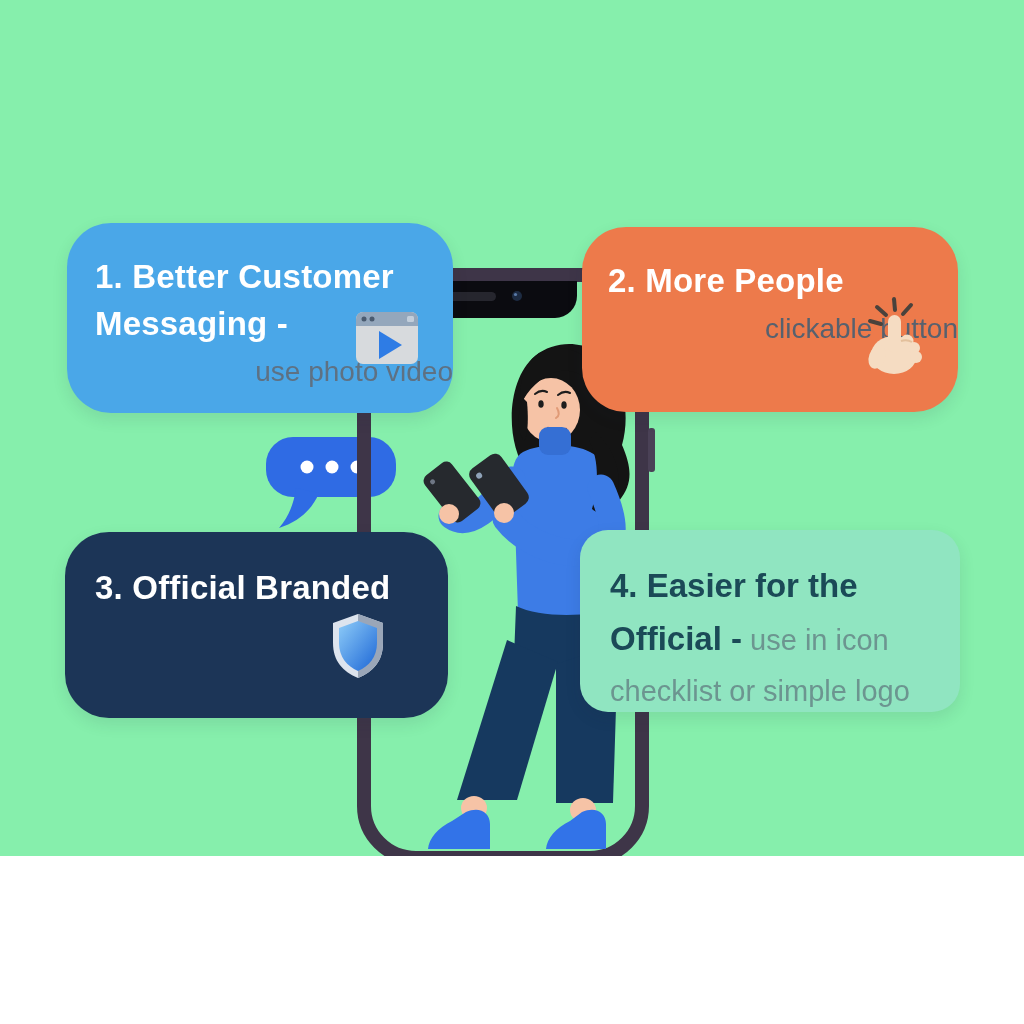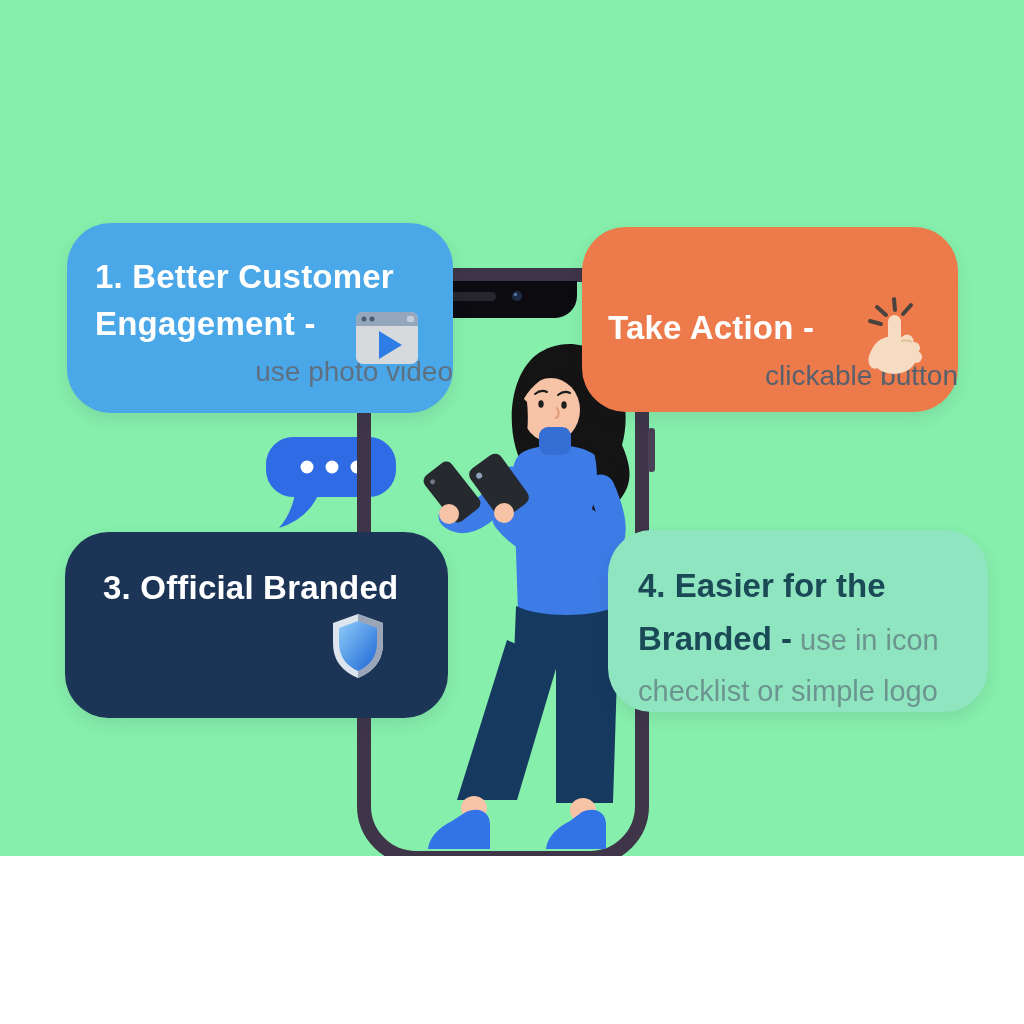--- a/index.html
+++ b/index.html
@@ -14,24 +14,24 @@
   }
   .card .title{font-weight:bold;font-size:33px;line-height:47px;letter-spacing:.2px;}
   .card .subtitle{font-size:28px;line-height:40px;margin-top:5px;font-weight:400;text-align:right;}
   .card .icon{position:absolute;display:block;}
   .card1{left:67px;top:223px;width:386px;height:190px;background:#4AA7E8;color:#fff;padding:30px 0 0 28px;}
   .card1 .subtitle{color:#5E7183;}
   .card1 .icon{left:288px;top:88px;width:64px;height:54px;}
   .card2{left:582px;top:227px;width:376px;height:185px;background:#ED7A4B;color:#fff;padding:30px 0 0 26px;}
   .card2 .subtitle{color:#57616E;}
   .card2 .icon{left:274px;top:68px;width:74px;height:82px;}
-  .card3{left:65px;top:532px;width:383px;height:186px;background:#1C3557;color:#fff;padding:32px 0 0 38px;}
+  .card3{left:65px;top:532px;width:383px;height:186px;background:#1C3557;color:#fff;padding:32px 0 0 30px;}
   .card3 .subtitle{color:#8CA0B8;}
   .card3 .icon{left:262px;top:80px;width:62px;height:68px;}
-  .card4{left:608px;top:530px;width:380px;height:182px;background:#90E5C1;padding:32px 0 0 30px;}
+  .card4{left:580px;top:530px;width:380px;height:182px;background:#90E5C1;padding:32px 0 0 30px;border-radius:28px;}
   .card4 .t{font-weight:bold;font-size:33px;line-height:47px;color:#1B4A57;}
   .card4 .g{font-weight:400;font-size:29px;color:#6C9590;margin-top:40px;}
   .card4 p{margin:0;line-height:47px;}
 </style>
 </head>
 <body>
 
 <div class="stage">
 
   <svg class="illustration" viewBox="0 0 1024 1024" aria-hidden="true">
@@ -110,37 +110,36 @@
       <ellipse cx="583" cy="810" rx="13" ry="12" fill="#F6C3A6"></ellipse>
 
       <path d="M428,849 C429,838 438,828 452,821 L466,812 C479,806 490,812 490,824 L490,849 Z" fill="#3273E8"></path>
       <path d="M546,849 C547,838 556,828 570,821 L582,812 C595,806 606,812 606,824 L606,849 Z" fill="#3273E8"></path>
     </g>
   </svg>
 
   <div class="card card1">
     <div class="title">
       <span>1. Better Customer</span><br>
-      <span>Engagement -</span>
+      <span>Messaging -</span>
     </div>
     <div class="subtitle">use photo video</div>
     <svg class="icon" viewBox="0 0 64 54">
       <rect x="1" y="1" width="62" height="52" rx="7" fill="#D7DADD"></rect>
       <path d="M1,8 a7,7 0 0 1 7,-7 h48 a7,7 0 0 1 7,7 v7 h-62 z" fill="#94A7BC"></path>
       <circle cx="9" cy="8" r="2.5" fill="#4A5B70"></circle>
       <circle cx="17" cy="8" r="2.5" fill="#4A5B70"></circle>
       <rect x="52" y="5" width="7" height="6" rx="1.5" fill="#C2CEDB"></rect>
       <path d="M24,20 L24,48 L47,34 Z" fill="#2E7CE5"></path>
     </svg>
   </div>
 
   <div class="card card2">
     <div class="title">
-      <br>
-      <span>Take Action -</span>
+      <span>2. More People</span><br>
     </div>
     <div class="subtitle">clickable button</div>
     <svg class="icon" viewBox="0 0 74 82">
       <g stroke="#4A423C" stroke-width="4" stroke-linecap="round">
         <line x1="21" y1="12" x2="30" y2="20"></line>
         <line x1="38" y1="4" x2="39" y2="15"></line>
         <line x1="55" y1="10" x2="47" y2="19"></line>
         <line x1="14" y1="26" x2="25" y2="29"></line>
       </g>
       <g fill="#F5DCC2">
@@ -170,20 +169,20 @@
         </linearGradient>
       </defs>
     </svg>
   </div>
 
   <div class="card card4">
     <p>
       <span class="t">4. Easier for the</span>
     </p>
     <p>
-      <span class="t">Branded -</span><span class="g"> use in icon</span>
+      <span class="t">Official -</span><span class="g"> use in icon</span>
     </p>
     <p>
       <span class="g">checklist or simple logo</span>
     </p>
   </div>
 
 </div>
 
 </body></html>

